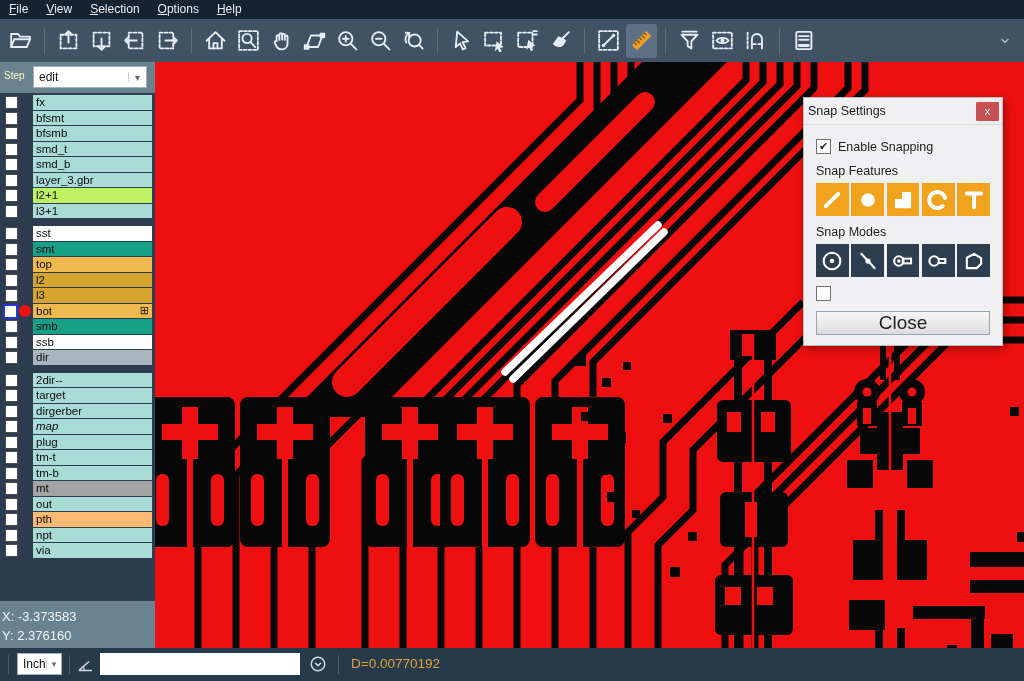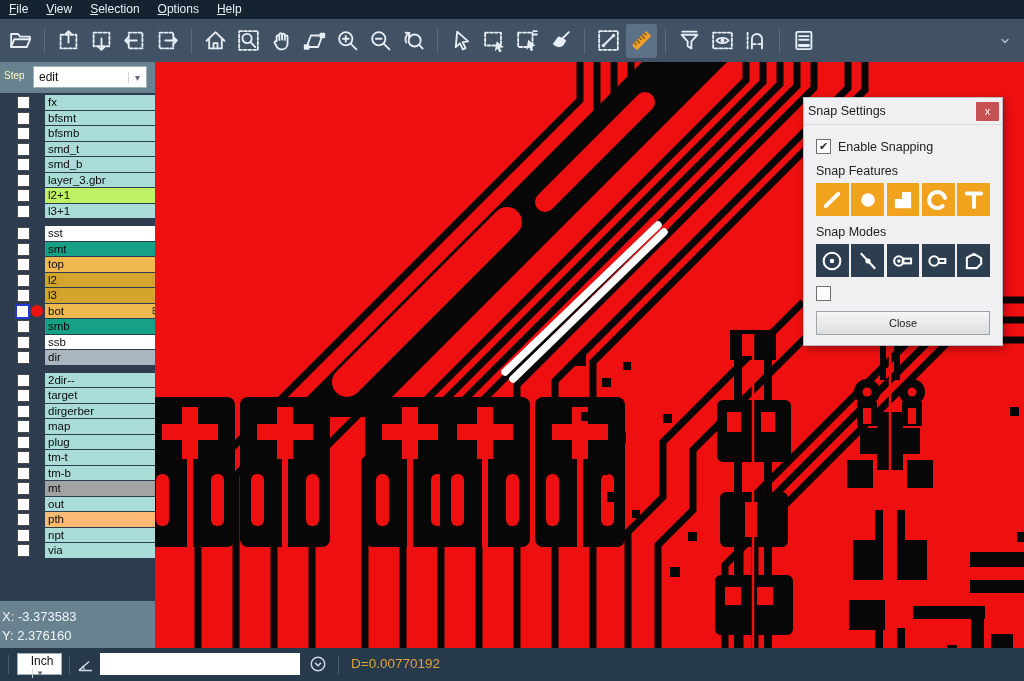--- a/index.html
+++ b/index.html
@@ -21,21 +21,21 @@
   #toolbar-overflow{margin-left:auto;margin-right:4px;}
   #toolbar-overflow svg{width:16px;height:16px;opacity:.7;}
   
   #sidebar{position:absolute;left:0;top:62px;width:155px;height:586px;background:var(--sidebar-bg,#2d3d4f);}
   #step-row{position:absolute;left:0;top:0;width:155px;height:31px;background:var(--panel-slate,#68828f);}
   #step-label{position:absolute;left:4px;top:8px;color:#fef9c3;font-size:10px;}
   #step-select{position:absolute;left:33px;top:4px;width:114px;height:22px;background:#fff;border:1px solid #9fb0ba;
                box-sizing:border-box;font-size:12px;color:#111;display:flex;align-items:center;}
   #step-select .val{flex:1;padding-left:5px;}
   #step-select .chev{width:17px;text-align:center;color:#667;border-left:1px solid #cfd6da;font-size:10px;}
-  #layers{position:absolute;left:0;top:33px;width:155px;margin-left:12px;}
+  #layers{position:absolute;left:0;top:33px;width:155px;}
   .layer-row{position:relative;height:15.5px;}
   .layer-gap{height:7px;}
   .lcheck{position:absolute;left:5px;top:1px;width:11px;height:11px;background:#fff;border:1.5px solid #4a4a4a;}
   .lcheck.sel{border:2px solid #2438d8;left:3px;top:0;}
   .ldot{position:absolute;left:19px;top:1.5px;width:12px;height:12px;border-radius:50%;background:#ee1111;}
   .lname{position:absolute;left:33px;top:0;width:119px;height:14.5px;font-size:11.5px;color:#0c0c0c;
          padding-left:3px;box-sizing:border-box;line-height:14px;display:flex;align-items:center;}
   .lname .grid-glyph{margin-left:auto;margin-right:3px;font-size:11px;line-height:11px;color:#222;}
   #coords-panel{position:absolute;left:0;top:539px;width:155px;height:47px;background:var(--panel-slate,#68828f);
                 color:#f0f6f9;font-size:13px;padding:6px 0 0 2px;box-sizing:border-box;line-height:19px;}
@@ -53,27 +53,27 @@
   .cbrow:last-of-type{margin:10px 0 8px 0;}
   .cb{width:13px;height:13px;background:#fff;border:1px solid #707070;margin-right:7px;
       font-size:11px;line-height:12px;text-align:center;color:#2b2b2b;}
   .cblabel{font-size:12.5px;color:#222;}
   .sec-label{font-size:12.5px;color:#222;margin:2px 0 5px 0;}
   .icon-row{display:flex;gap:2.5px;margin-bottom:9px;}
   .fea-btn{width:33px;height:33px;background:var(--accent-orange,#f2a31d);display:flex;align-items:center;justify-content:center;}
   .mode-btn{width:33px;height:33px;background:var(--navy-btn,#2d3e50);display:flex;align-items:center;justify-content:center;}
   .fea-btn svg,.mode-btn svg{width:26px;height:26px;}
   #snap-close-btn{width:100%;height:24px;background:linear-gradient(#f6f6f6,#dddddd);border:1px solid #98a5ae;
-                  font-size:11px;color:#222;text-align:center;line-height:22px;box-sizing:border-box;margin-top:4px;}
+                  font-size:19px;color:#222;text-align:center;line-height:22px;box-sizing:border-box;margin-top:4px;}
   
   #statusbar{position:absolute;left:0;top:648px;width:1024px;height:33px;background:var(--status-bg,#273а4c);
              background:var(--status-bg,#273a4c);}
   .ssep{position:absolute;top:7px;width:1px;height:19px;background:#4a5d70;}
   #unit-select{position:absolute;left:17px;top:5px;width:45px;height:22px;background:#fff;border:1px solid #9fb0ba;
-               box-sizing:border-box;display:flex;align-items:center;font-size:12px;color:#111;flex-direction:column;}
+               box-sizing:border-box;display:flex;align-items:center;font-size:12px;color:#111;}
   #unit-select .val{flex:1;padding-left:5px;}
   #unit-select .chev{width:14px;text-align:center;color:#667;border-left:1px solid #cfd6da;font-size:9px;}
   #angle-icon{position:absolute;left:76px;top:7px;width:19px;height:19px;}
   #command-input{position:absolute;left:100px;top:5px;width:200px;height:22px;border:none;background:#fff;box-sizing:border-box;}
   #apply-icon{position:absolute;left:309px;top:7px;width:18px;height:18px;}
   #distance-readout{position:absolute;left:351px;top:8px;font-size:13.5px;color:var(--distance-amber,#e2a33b);}
 </style>
 </head>
 <body>
 
@@ -374,21 +374,21 @@
         <div class="layer-row">
           <span class="lcheck"></span>
           <span class="lname" style="background: rgb(169, 219, 215);">target</span>
         </div>
         <div class="layer-row">
           <span class="lcheck"></span>
           <span class="lname" style="background: rgb(169, 219, 215);">dirgerber</span>
         </div>
         <div class="layer-row">
           <span class="lcheck"></span>
-          <span class="lname" style="background: rgb(169, 219, 215);">map</span>
+          <span class="lname" style="background: rgb(169, 219, 215); font-style: italic;">map</span>
         </div>
         <div class="layer-row">
           <span class="lcheck"></span>
           <span class="lname" style="background: rgb(169, 219, 215);">plug</span>
         </div>
         <div class="layer-row">
           <span class="lcheck"></span>
           <span class="lname" style="background: rgb(169, 219, 215);">tm-t</span>
         </div>
         <div class="layer-row">

